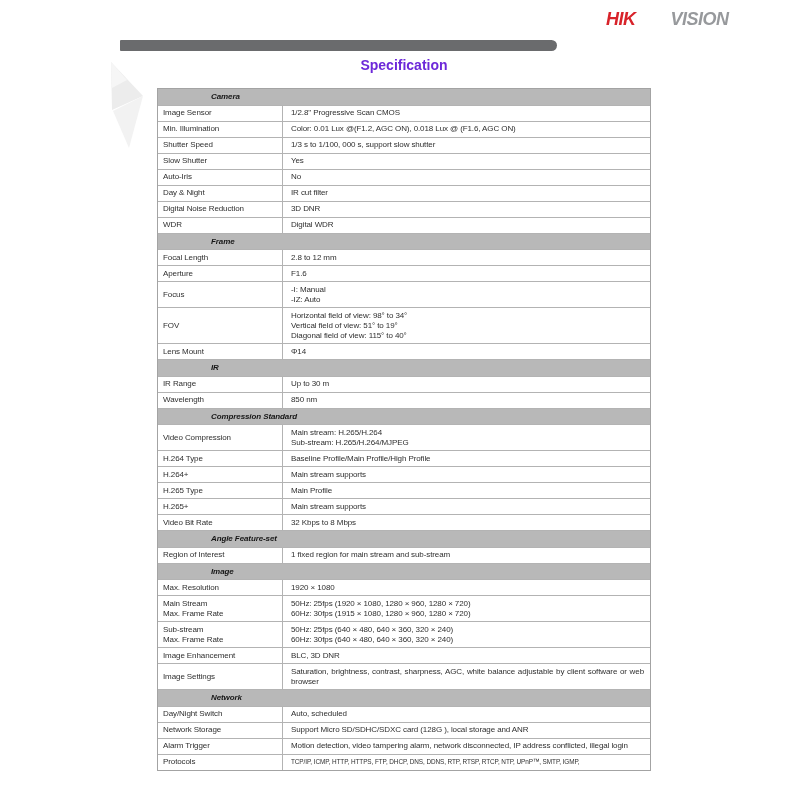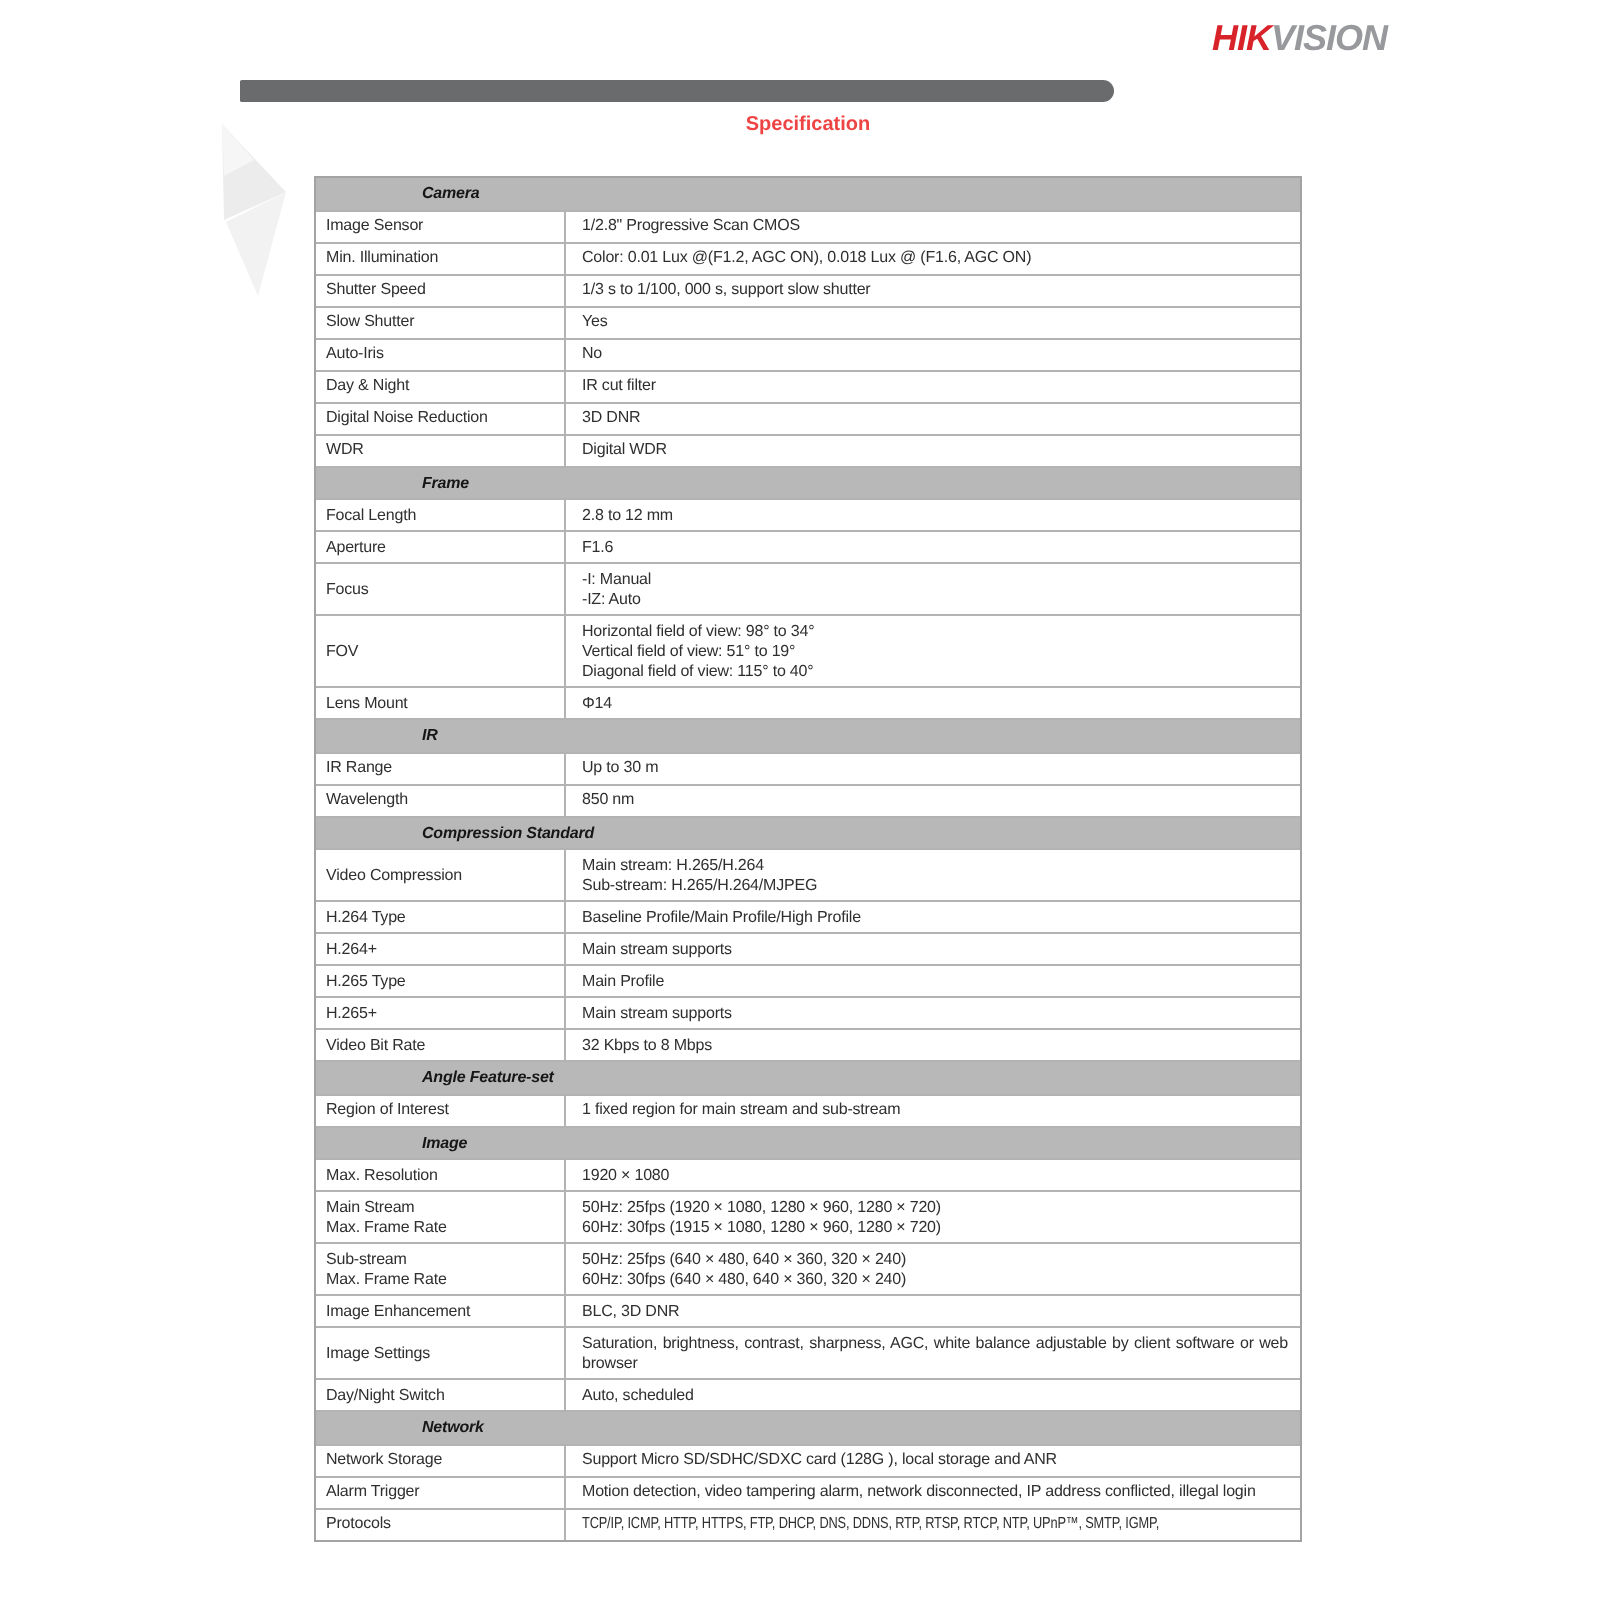--- a/index.html
+++ b/index.html
@@ -3,32 +3,32 @@
 <meta charset="utf-8">
 <style>
   html,body{margin:0;padding:0;background:#fff;}
   .page{position:relative;width:800px;height:800px;background:#ffffff;overflow:hidden;
         font-family:"Liberation Sans", sans-serif;}
 
   
   .logo{position:absolute;left:558px;top:9px;font-size:18px;font-weight:bold;
         font-style:italic;letter-spacing:-0.5px;white-space:nowrap;}
   .logo .hik{color:var(--brand-red,#d8232a);margin-left:48px;}
-  .logo .vision{color:var(--brand-gray,#97999c);}
+  .logo .vision{color:var(--brand-gray,#97999c);margin-left:35px;}
 
   
   .header-bar{position:absolute;left:120px;top:40px;width:437px;height:11px;
         background:var(--bar,#6a6b6d);border-radius:1px 6px 6px 1px;}
 
   
   .watermark{position:absolute;left:103px;top:56px;}
 
   
   .title{position:absolute;left:157px;top:57px;width:494px;text-align:center;
-        font-size:10px;font-weight:bold;color:#ef4444;}
+        font-size:14px;font-weight:bold;color:#6d28d9;}
 
   
   .spec-table{position:absolute;left:157px;top:88px;width:494px;
         border:1px solid #a3a3a3;box-sizing:border-box;background:#fff;}
   .row{display:flex;}
   .row + .row{border-top:1px solid var(--border,#b3b3b3);}
   .header-row{background:var(--section-bg,#b8b8b8);padding-left:48px;}
   .header-cell{padding:3px 6px 2.5px 5px;font-weight:bold;font-style:italic;
         font-size:8px;line-height:10px;color:#161616;letter-spacing:-0.1px;}
   .cell{box-sizing:border-box;display:flex;flex-direction:column;justify-content:center;}
@@ -294,31 +294,31 @@
         </div>
       </div>
       <div class="row">
         <div class="cell label-cell">
           <div class="line">Image Settings</div>
         </div>
         <div class="cell value-cell">
           <div class="wrap-block">Saturation, brightness, contrast, sharpness, AGC, white balance adjustable by client software or web browser</div>
         </div>
       </div>
+      <div class="row header-row">
+        <div class="header-cell">Network</div>
+      </div>
       <div class="row">
         <div class="cell label-cell">
           <div class="line">Day/Night Switch</div>
         </div>
         <div class="cell value-cell">
           <div class="line">Auto, scheduled</div>
         </div>
       </div>
-      <div class="row header-row">
-        <div class="header-cell">Network</div>
-      </div>
       <div class="row">
         <div class="cell label-cell">
           <div class="line">Network Storage</div>
         </div>
         <div class="cell value-cell">
           <div class="line">Support Micro SD/SDHC/SDXC card (128G ), local storage and ANR</div>
         </div>
       </div>
       <div class="row">
         <div class="cell label-cell">

